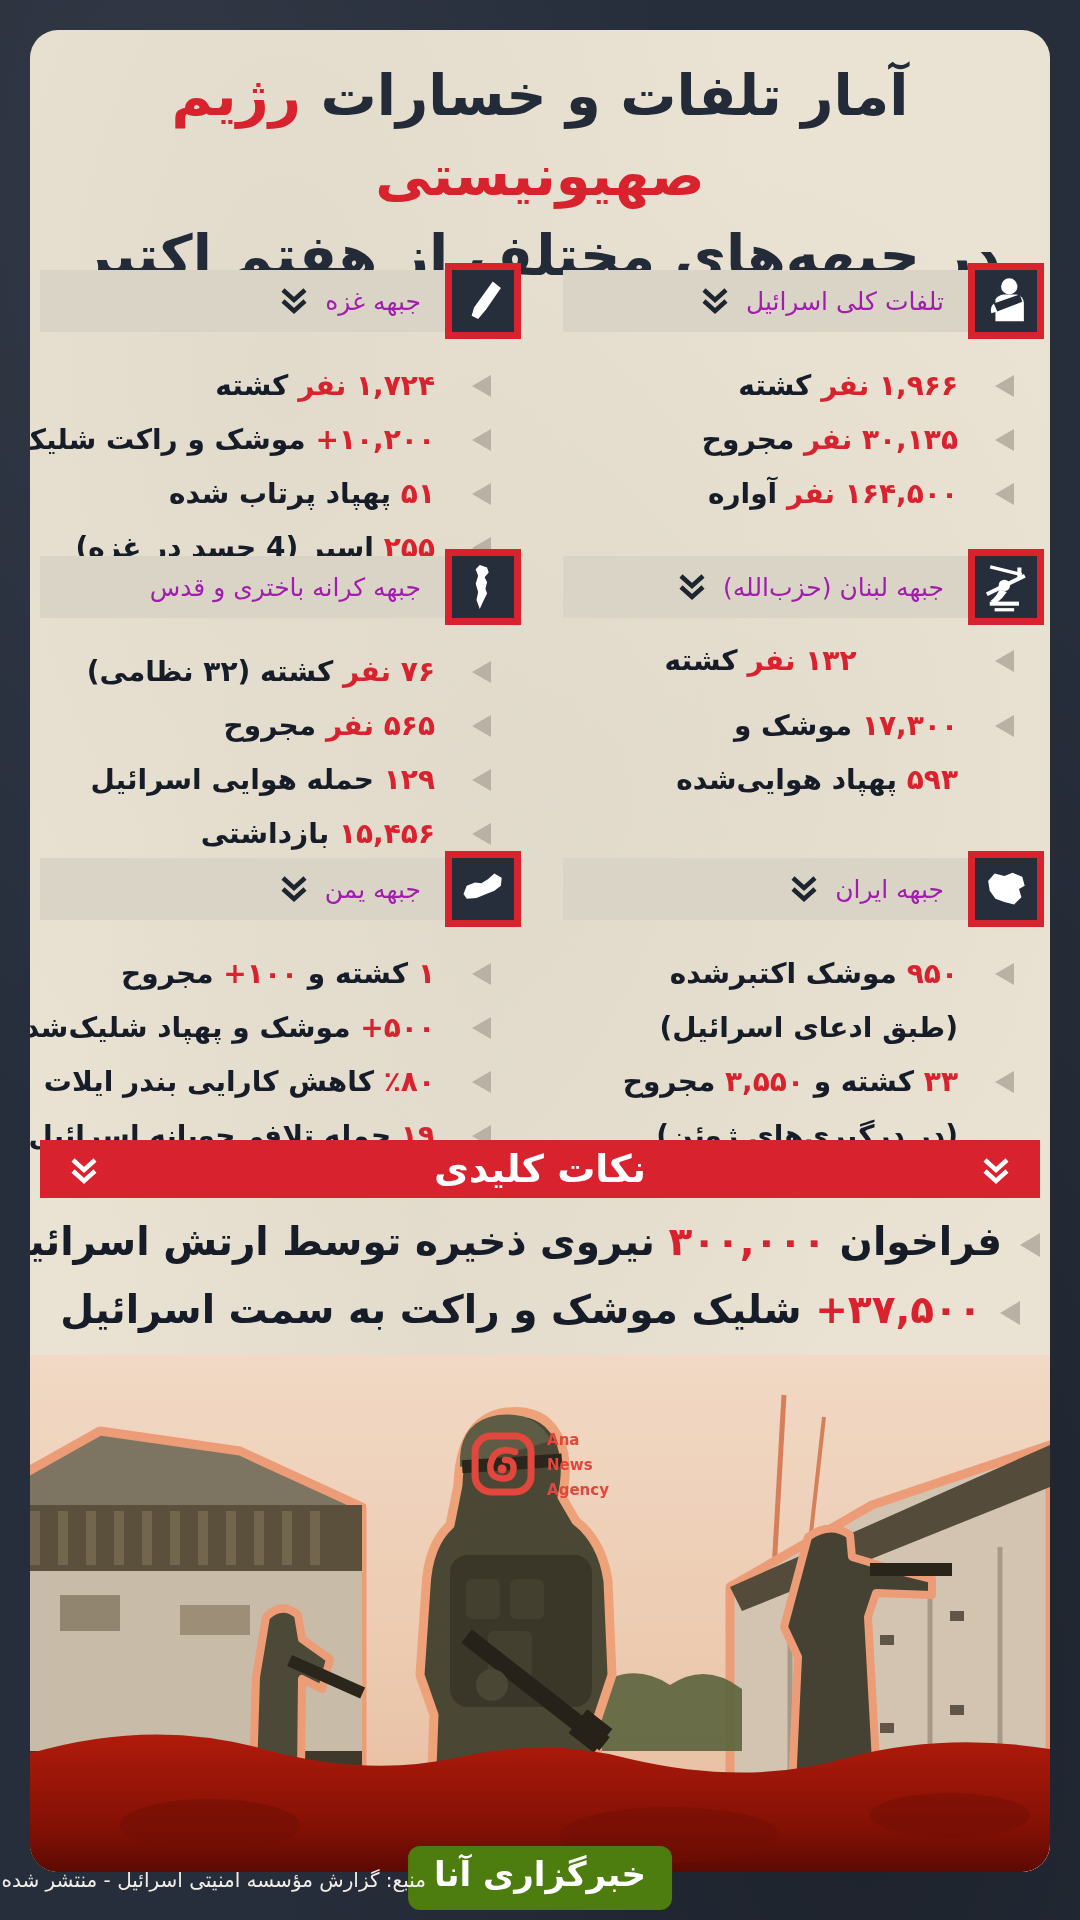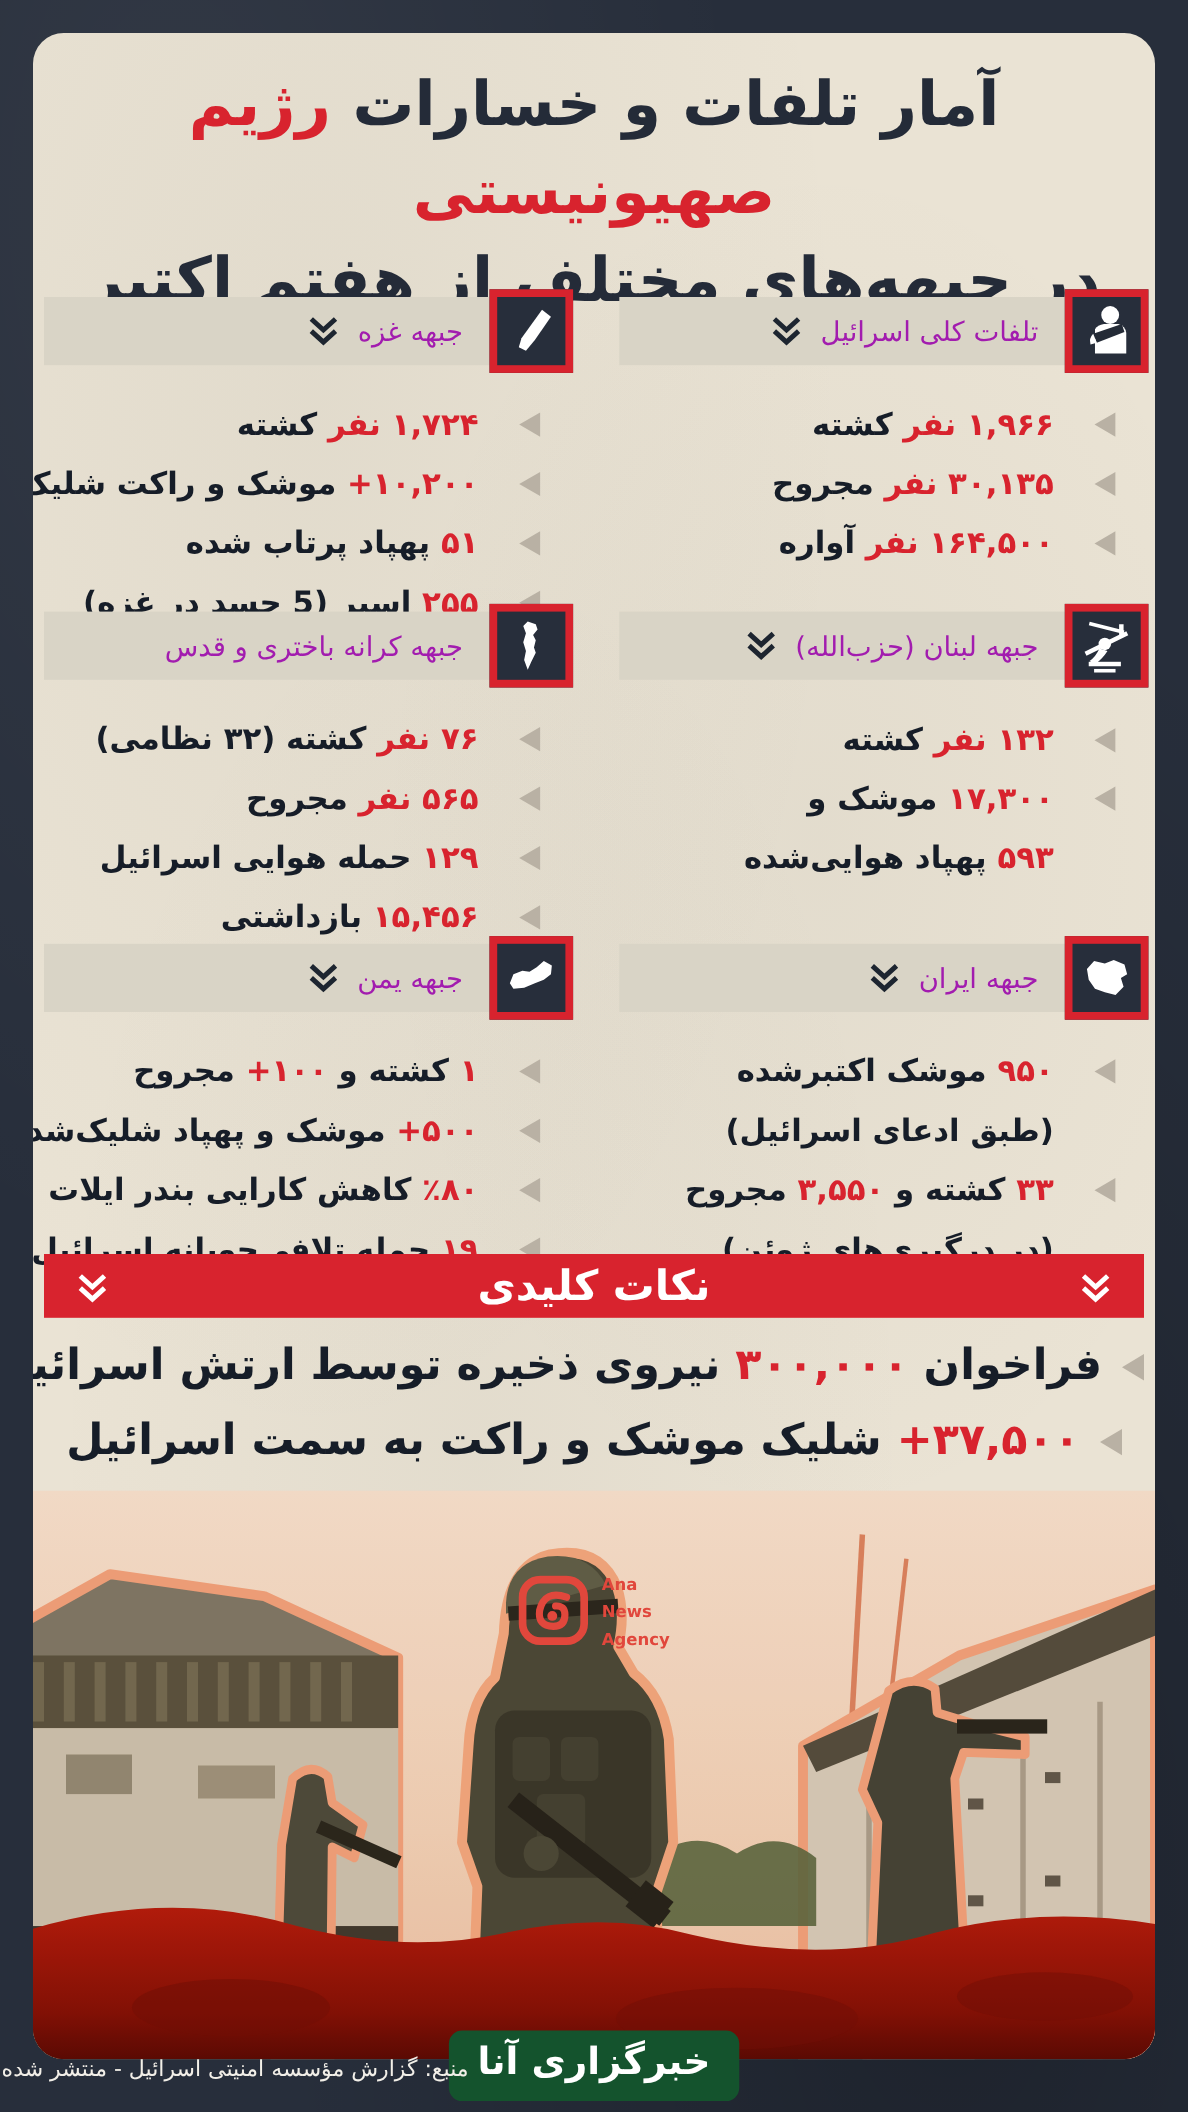--- a/index.html
+++ b/index.html
@@ -52,21 +52,21 @@
   .keyline .tri{display:inline-block;vertical-align:middle;width:0;height:0;
     border-top:12px solid transparent;border-bottom:12px solid transparent;
     border-right:20px solid #b9b1a4;margin-left:18px;}
   .photo{position:absolute;left:0;top:1325px;width:1020px;height:517px;}
   .photo svg{display:block;width:100%;height:100%;}
   .ana-logo{position:absolute;top:1398px;left:50%;transform:translateX(-50%);
     display:flex;align-items:center;gap:12px;direction:ltr;z-index:4;}
   .ana-logo svg{width:64px;height:64px;}
   .ana-text{color:#e1473c;font-weight:bold;font-size:15px;line-height:25px;text-align:left;}
   .badge{position:absolute;top:1846px;left:50%;transform:translateX(-50%);
-    background:#14532d;color:#fff;font-weight:bold;font-size:34px;
+    background:#4d7c0f;color:#fff;font-weight:bold;font-size:34px;
     padding:8px 26px 16px;border-radius:12px;direction:rtl;z-index:6;white-space:nowrap;}
   .source{position:absolute;top:1868px;left:34px;width:392px;z-index:6;
     color:#f2efe8;font-size:20px;direction:rtl;text-align:right;white-space:nowrap;}
 </style>
 </head>
 <body>
 
 <div class="card">
 
   <div class="title" dir="rtl">
@@ -104,42 +104,42 @@
             </svg></span>
           <span class="sec-icon">
             <svg viewBox="0 0 64 64">
               <path d="M44 8 L54 16 L36 42 L26 54 L18 50 L21 40 Z" fill="#fff"></path>
             </svg>
           </span>
         </div>
         <div class="item" style="top: 95px;"><span class="tri"></span><span class="red">۱,۷۲۴ نفر</span><span class="dk"> کشته</span></div>
         <div class="item" style="top: 149px;"><span class="tri"></span><span class="red" dir="ltr">+۱۰,۲۰۰</span><span class="dk"> موشک و راکت شلیک‌شده</span></div>
         <div class="item" style="top: 203px;"><span class="tri"></span><span class="red">۵۱</span><span class="dk"> پهپاد پرتاب شده</span></div>
-        <div class="item" style="top: 257px;"><span class="tri"></span><span class="red">۲۵۵</span><span class="dk"> اسیر (5 جسد در غزه)</span></div>
+        <div class="item" style="top: 257px;"><span class="tri"></span><span class="red">۲۵۵</span><span class="dk"> اسیر (4 جسد در غزه)</span></div>
       </div>
       <div class="section" style="left: 533px; top: 526px;">
         <div class="sec-head">
           <span class="sec-title">جبهه لبنان (حزب‌الله)</span>
           <span class="chev"><svg width="34" height="30" viewBox="0 0 34 30">
               <path d="M6 3 L17 13 L28 3" stroke="#1d2530" stroke-width="4.5" fill="none"></path>
               <path d="M6 14 L17 24 L28 14" stroke="#1d2530" stroke-width="4.5" fill="none"></path>
             </svg></span>
           <span class="sec-icon">
             <svg viewBox="0 0 64 64">
               <rect x="12" y="10" width="40" height="4" fill="#fff" transform="rotate(14 32 12)"></rect>
               <rect x="46" y="8" width="5" height="12" fill="#fff"></rect>
               <rect x="6" y="27" width="52" height="5" fill="#fff" transform="rotate(-26 32 30)"></rect>
               <circle cx="30" cy="30" r="7" fill="#fff"></circle>
               <path d="M24 35 Q20 44 13 49 L19 53 Q28 46 33 38 Z" fill="#fff"></path>
               <rect x="12" y="50" width="36" height="5" fill="#fff"></rect>
               <rect x="18" y="58" width="24" height="4" fill="#fff"></rect>
             </svg>
           </span>
         </div>
-        <div class="item" style="top: 96px;"><span class="tri"></span><span class="red">۱۳۲ نفر</span><span class="dk"> کشته</span></div>
+        <div class="item" style="top: 84px; text-align: center;"><span class="tri"></span><span class="red">۱۳۲ نفر</span><span class="dk"> کشته</span></div>
         <div class="item" style="top: 149px;"><span class="tri"></span><span class="red">۱۷,۳۰۰</span><span class="dk"> موشک و</span></div>
         <div class="item" style="top: 203px;"><span class="red">۵۹۳</span><span class="dk"> پهپاد هوایی‌شده</span></div>
       </div>
       <div class="section" style="left: 10px; top: 526px;">
         <div class="sec-head">
           <span class="sec-title">جبهه کرانه باختری و قدس</span>
           <span class="sec-icon">
             <svg viewBox="0 0 64 64">
               <path d="M28 5 L37 8 L39 14 L34 20 L37 26 L35 34 L37 40 L32 50 L28 59 L24 48 L26 38 L23 28 L26 18 L23 10 Z" fill="#fff"></path>
             </svg>

